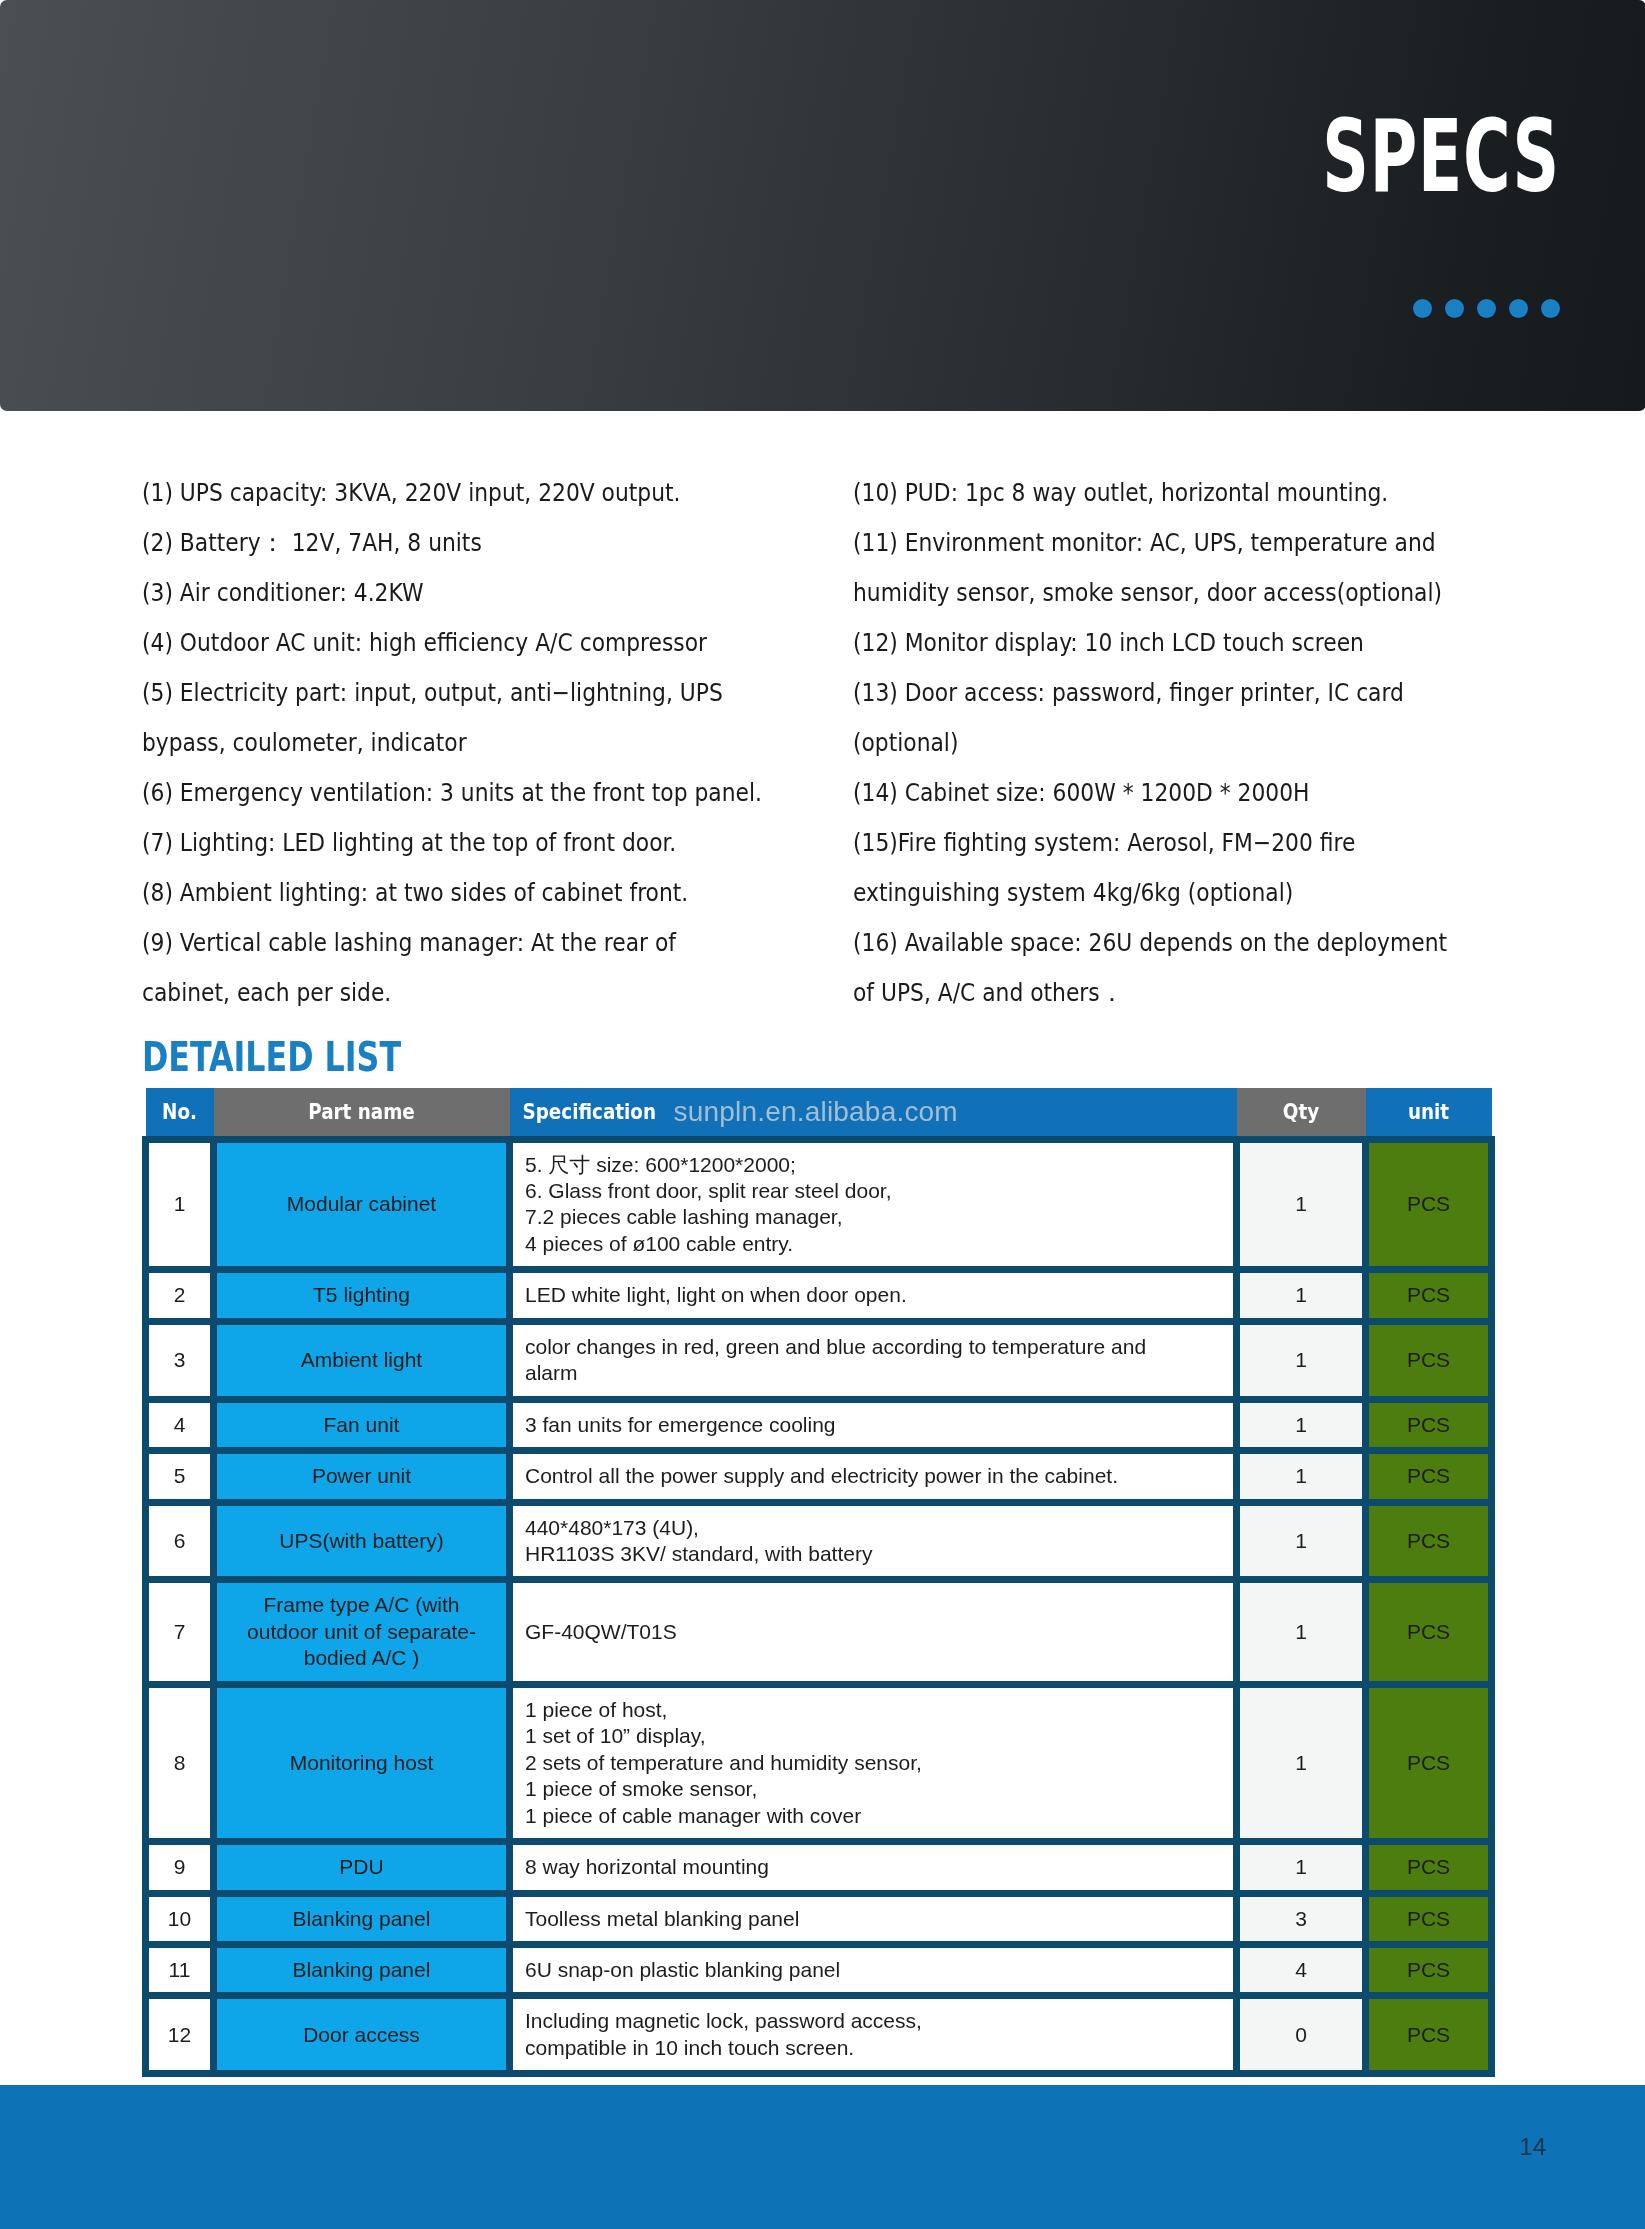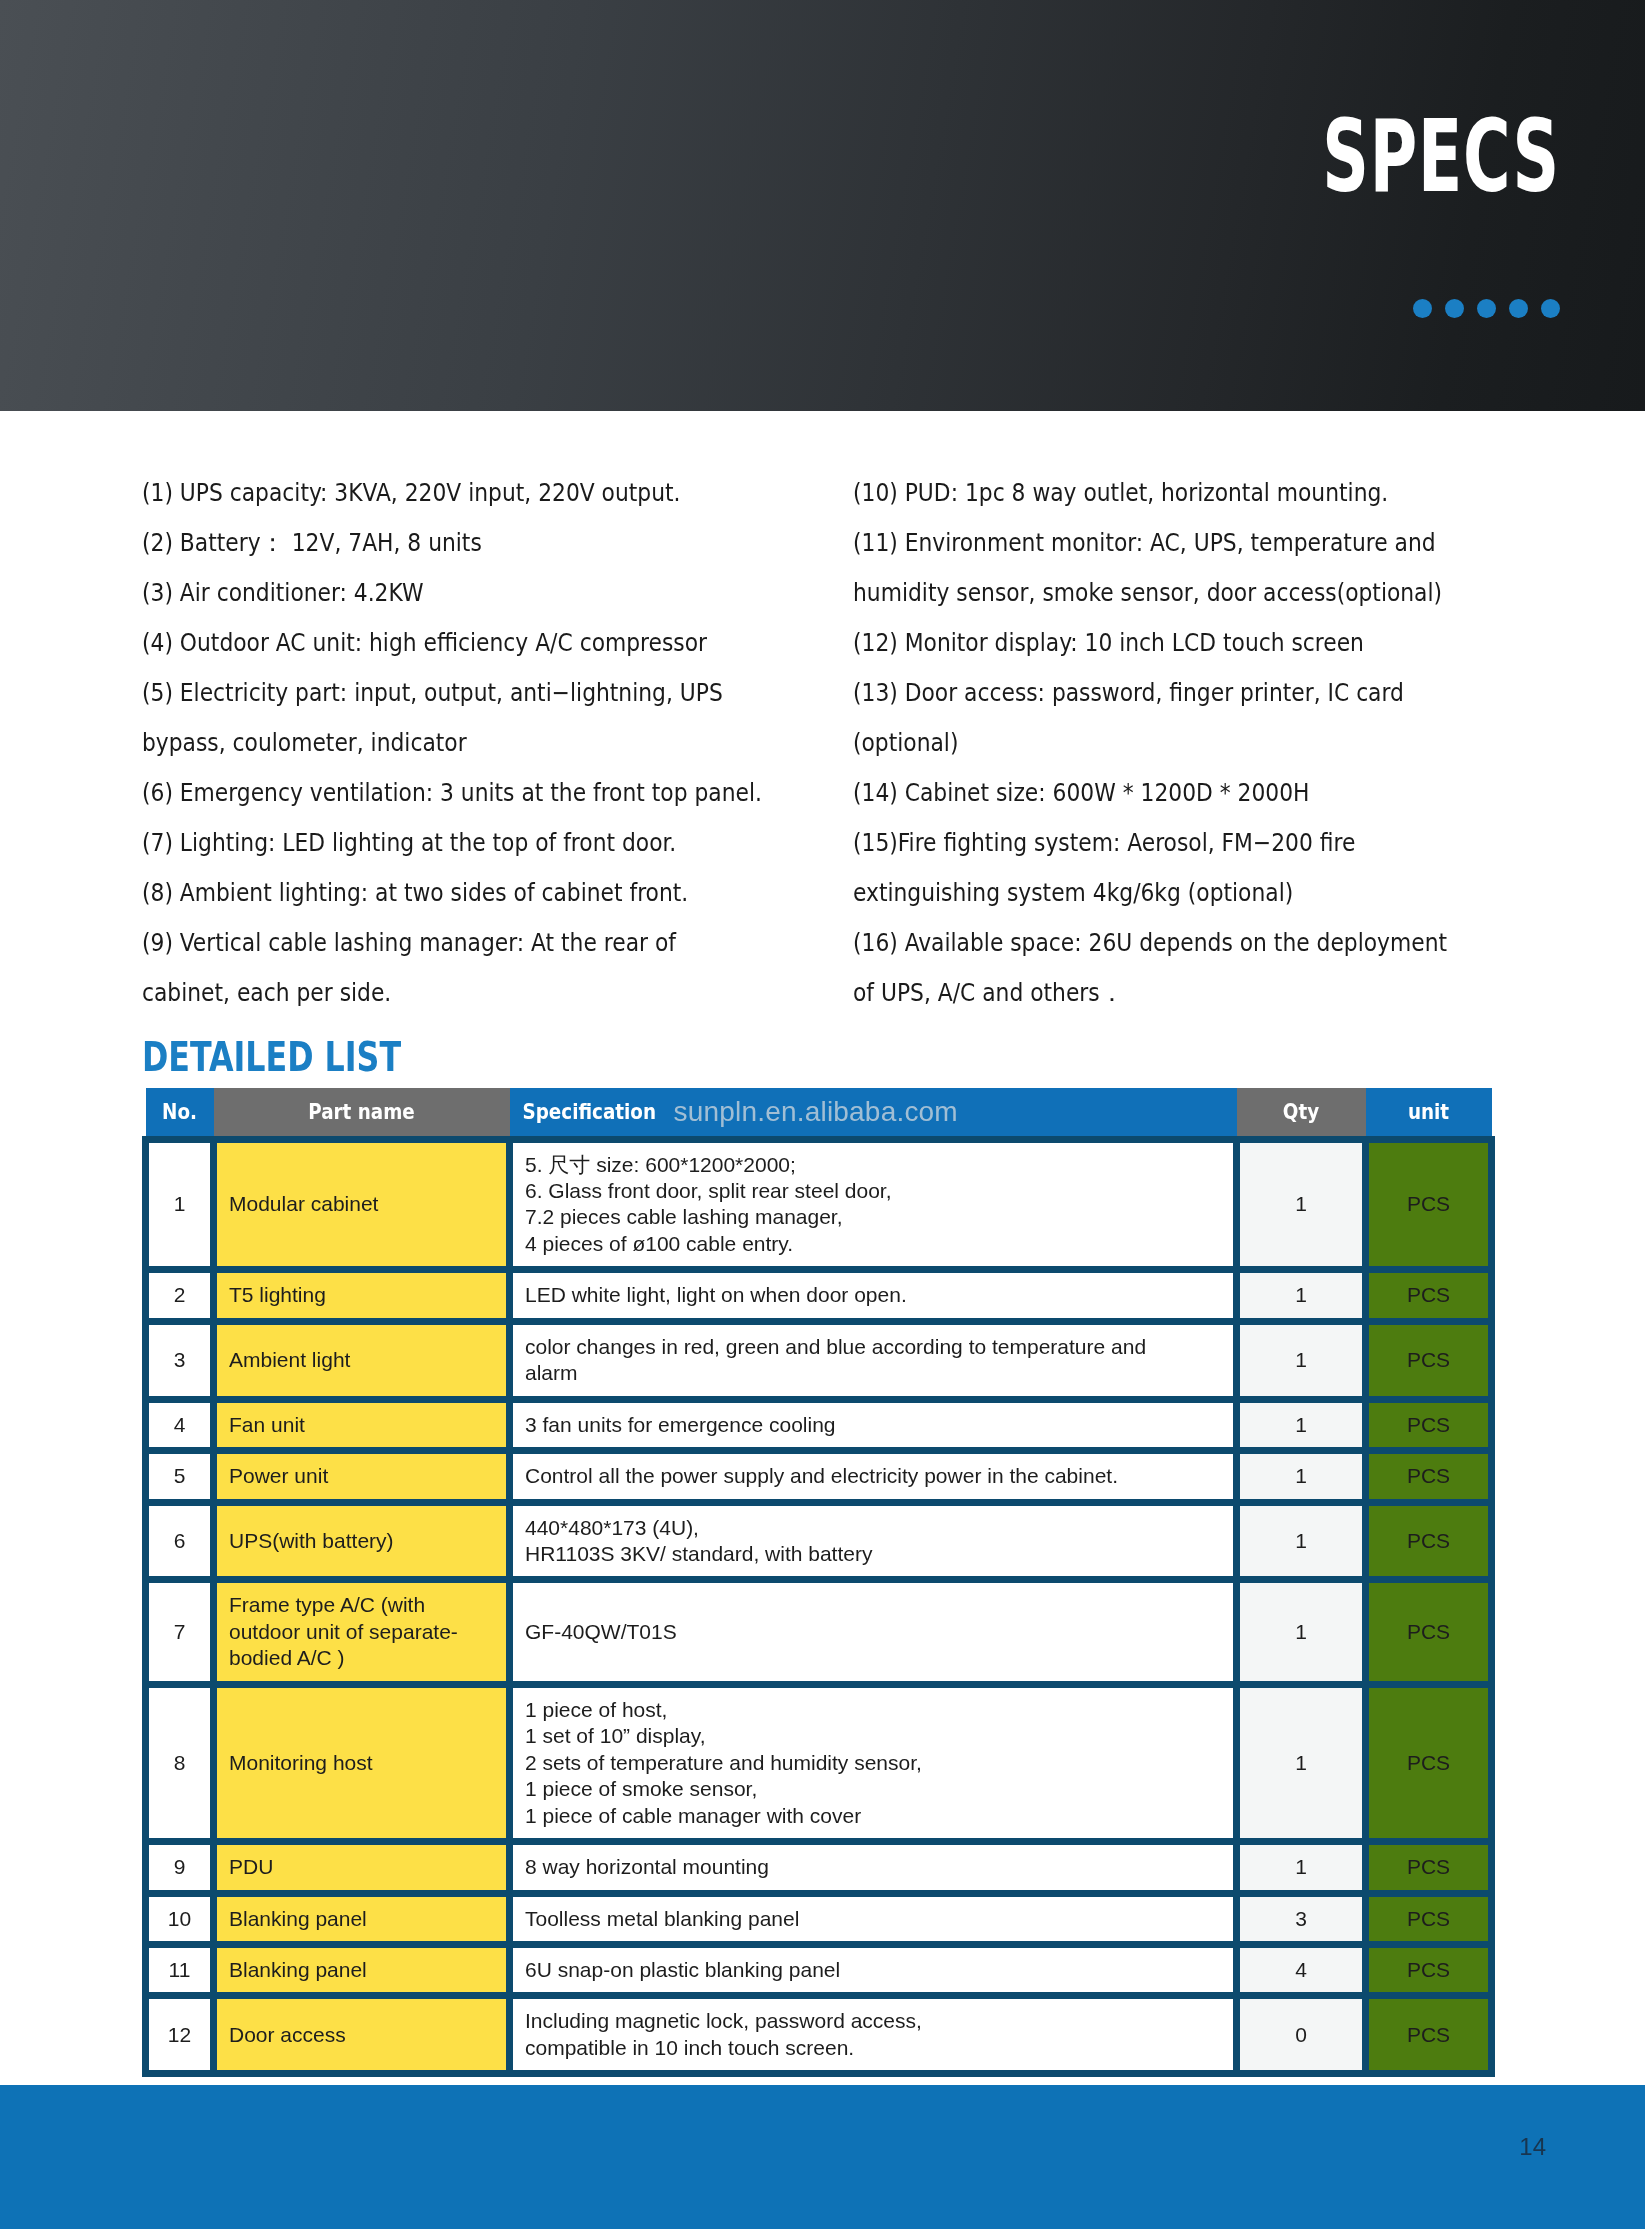--- a/index.html
+++ b/index.html
@@ -8,20 +8,21 @@
     background:#ffffff;
     font-family:"Liberation Sans", sans-serif;
     -webkit-font-smoothing:antialiased;
   }
   .page { position:relative; width:1646px; height:2230px; overflow:hidden; background:#fff; }
 
   
   .header {
     position:absolute; left:0; top:0; width:1646px; height:411px;
     background:linear-gradient(100deg,#4a4f54 0%,#43484d 14%,#3a3f44 34%,#2e3236 56%,#24272a 74%,#1b1e20 88%,#171a1c 100%);
+    border-radius:7px;
   }
   .header-title {
     position:absolute; right:86px; top:107px;
     font-family:"Liberation Sans Narrow","DejaVu Sans Condensed","Liberation Sans", sans-serif;
     font-weight:bold; font-size:100px; line-height:1;
     letter-spacing:1px; color:#ffffff;
     transform:scaleX(0.72); transform-origin:right center;
     white-space:nowrap;
   }
   .header-dots {
@@ -95,21 +96,21 @@
 
   table.detail tbody td {
     border:7px solid #0c4a6e;
     font-family:"Liberation Sans", sans-serif;
     font-size:21px; color:#1d1d1d;
     padding:9px 12px;
     vertical-align:middle;
     line-height:1.26;
   }
   td.c-no   { text-align:center; background:#ffffff; width:68px; }
-  td.c-part { text-align:left; background:#fde047; }
+  td.c-part { text-align:center; background:#0ea5e9; }
   td.c-spec { text-align:left;   background:#ffffff; white-space:pre-line; }
   td.c-qty  { text-align:center; background:#f4f6f6; }
   td.c-unit { text-align:center; background:#4d7c0f; }
   td.part-alt { font-family:"DejaVu Sans", sans-serif; font-size:19px; }
 
   
   .footer {
     position:absolute; left:0; bottom:0; width:1646px; height:145px;
     background:#0e72b6;
   }

